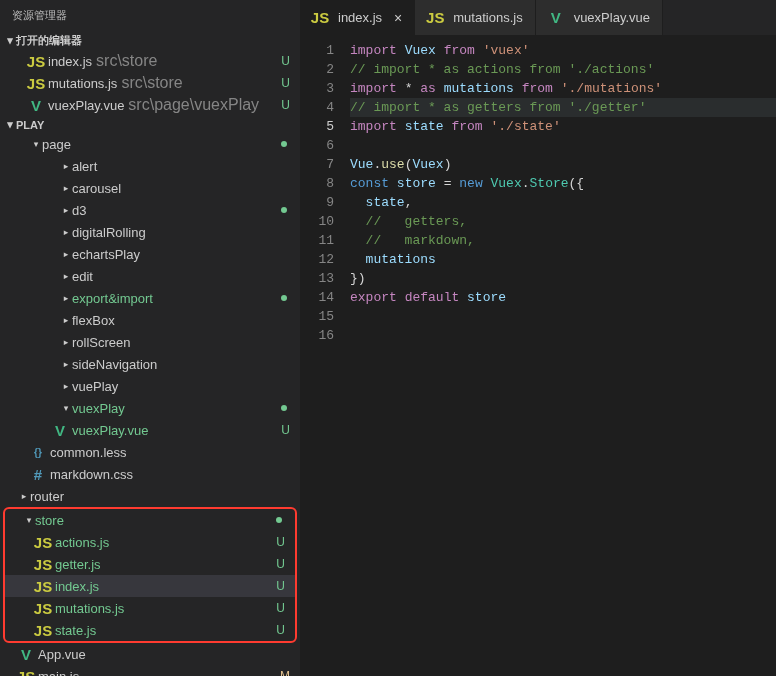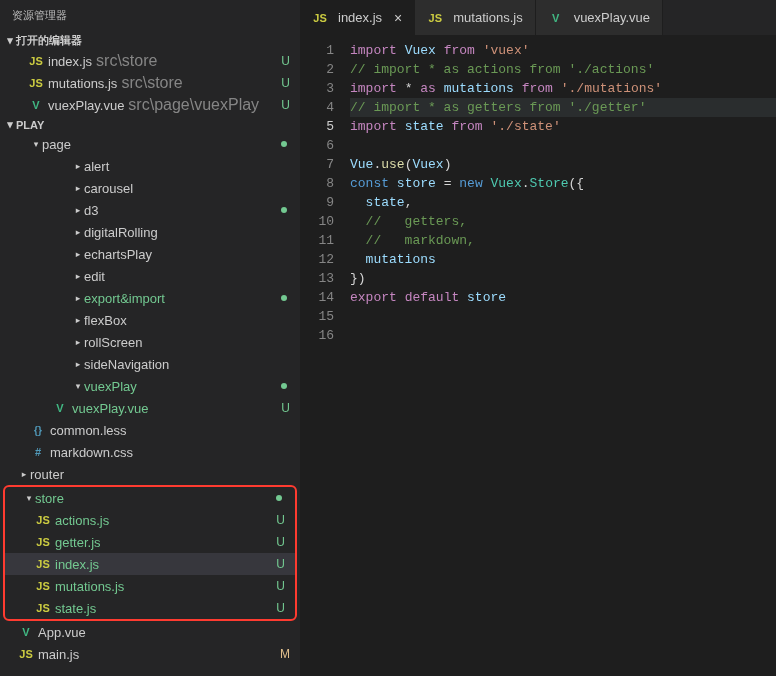--- a/index.html
+++ b/index.html
@@ -63,21 +63,21 @@
 .tree-row.selected {
   background: #37373d;
 }
 .icon {
   width: 16px;
   height: 16px;
   display: inline-flex;
   align-items: center;
   justify-content: center;
   margin-right: 4px;
-  font-size: 11px;
+  font-size: 15px;
   font-weight: bold;
 }
 .icon-js { color: #cbcb41; }
 .icon-vue { color: #41b883; }
 .icon-less { color: #519aba; font-size: 10px;}
 .icon-css { color: #519aba; }
 .folder-arrow {
   width: 12px;
   display: inline-block;
   color: #cccccc;
@@ -104,21 +104,21 @@
   border-radius: 50%;
   background: #73c991;
 }
 .red-box {
   border: 2px solid #ff3b30;
   border-radius: 6px;
   margin: 0 3px;
 }
 .indent-1 { padding-left: 18px; }
 .indent-2 { padding-left: 30px; }
-.indent-3 { padding-left: 40px; margin-left: 32px; }
+.indent-3 { padding-left: 60px; }
 .indent-4 { padding-left: 52px; }
 .editor {
   flex: 1;
   background: #1e1e1e;
   display: flex;
   flex-direction: column;
 }
 .tabs {
   display: flex;
   background: #252526;
@@ -249,20 +249,24 @@
         <span class="folder-arrow folder-closed"></span>
         <span class="label">flexBox</span>
       </div>
       <div class="tree-row indent-3">
         <span class="folder-arrow folder-closed"></span>
         <span class="label">rollScreen</span>
       </div>
       <div class="tree-row indent-3">
         <span class="folder-arrow folder-closed"></span>
         <span class="label">sideNavigation</span>
+      </div>
+      <div class="tree-row indent-3">
+        <span class="folder-arrow folder-closed"></span>
+        <span class="label">vuePlay</span>
       </div>
       <div class="tree-row indent-3">
         <span class="folder-arrow folder-open"></span>
         <span class="label green">vuexPlay</span>
         <span class="dot"></span>
       </div>
       <div class="tree-row indent-4">
         <span class="icon icon-vue">V</span>
         <span class="label green">vuexPlay.vue</span>
         <span class="status ">U</span>

